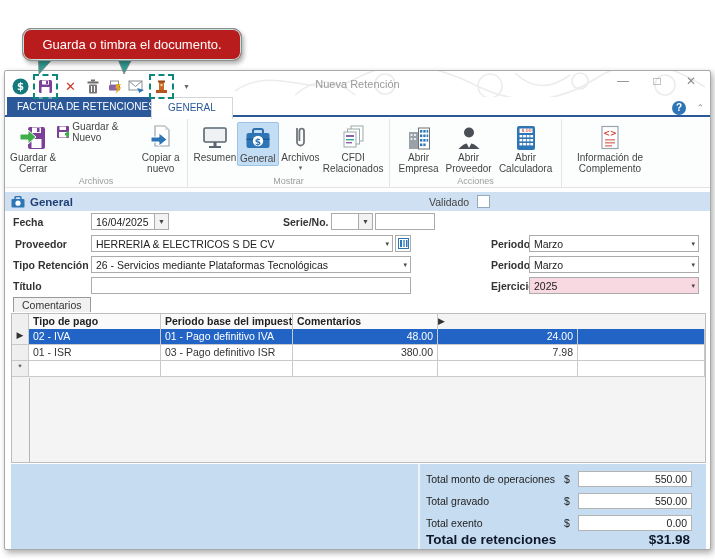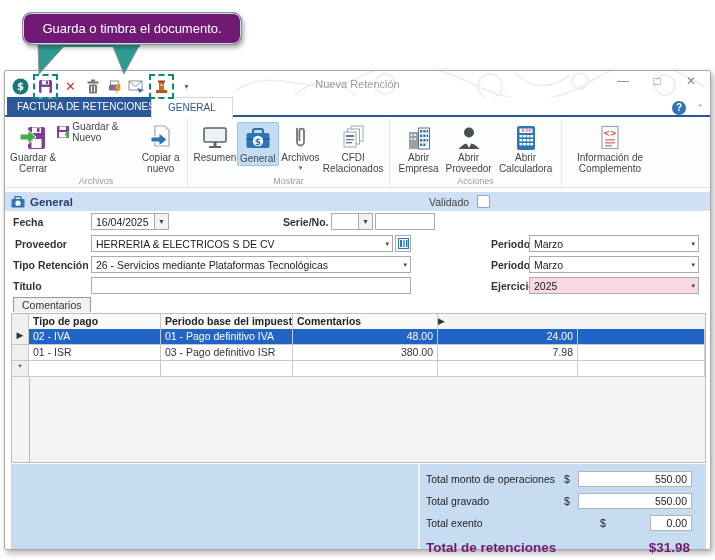--- a/index.html
+++ b/index.html
@@ -1,21 +1,21 @@
 <!DOCTYPE html>
 <html><head>
 <meta charset="utf-8">
 <style>
   * { margin:0; padding:0; box-sizing:border-box; }
   html,body { width:715px; height:560px; background:#fff; overflow:hidden;
     font-family:"Liberation Sans","DejaVu Sans",sans-serif; font-size:11px; color:#333; }
 
   
-  .callout { position:absolute; left:22px; top:12px; width:220px; height:33px;
-    background:#701a75; border:1px solid #8f8f8f; border-radius:9px;
+  .callout { position:absolute; left:22px; top:28px; width:220px; height:33px;
+    background:#b91c1c; border:1px solid #8f8f8f; border-radius:9px;
     box-shadow:2px 3px 4px rgba(0,0,0,.3), inset 0 0 0 1px #bfe2de;
     display:flex; align-items:center; justify-content:center;
     color:#fff; font-size:13px; z-index:30; }
   .callout-tails { position:absolute; left:20px; top:44px; width:160px; height:32px; z-index:29; }
 
   
   .window { position:absolute; left:4px; top:70px; width:707px; height:480px;
     background:#fff; border:1px solid #a9a9a9; border-radius:2px;
     box-shadow:2px 3px 6px rgba(0,0,0,.33); }
 
@@ -101,22 +101,22 @@
 
   
   .bottom-panel { position:absolute; left:6px; top:393px; width:695px; height:85px;
     background:#c6dcf1; }
   .tot-sep { position:absolute; left:407px; top:0; bottom:0; width:2px; background:#eef4fa; }
   .trow { position:absolute; left:415px; width:266px; height:18px; display:flex; align-items:center; }
   .trow .tlab { width:138px; color:#222; font-size:10.5px; }
   .trow .tcur { width:14px; color:#222; font-size:10.5px; }
   .tot-input { flex:1; height:16px; background:#fff; border:1px solid #b3b3b3;
     text-align:right; padding:1px 4px; font-size:10.5px; color:#222; }
-  .tfinal { position:absolute; left:415px; top:76px; width:266px; display:flex;
-    align-items:center; font-size:13.5px; font-weight:bold; color:#701a75; }
+  .tfinal { position:absolute; left:415px; top:68px; width:266px; display:flex;
+    align-items:center; font-size:13.5px; font-weight:bold; color:#0f172a; }
   .tfinal .tval { margin-left:auto; padding-right:2px; }
 
   svg { display:block; }
 </style>
 </head>
 <body>
 
 <div class="callout">
   <span>Guarda o timbra el documento.</span>
 </div>
@@ -491,21 +491,21 @@
     <div class="trow" style="top:6px;">
       <span class="tlab">Total monto de operaciones</span>
       <span class="tcur">$</span>
       <div class="tot-input">550.00</div>
     </div>
     <div class="trow" style="top:28px;">
       <span class="tlab">Total gravado</span>
       <span class="tcur">$</span>
       <div class="tot-input">550.00</div>
     </div>
-    <div class="trow" style="top:50px;gap:36px;">
+    <div class="trow" style="top:50px;">
       <span class="tlab">Total exento</span>
       <span class="tcur">$</span>
       <div class="tot-input">0.00</div>
     </div>
     <div class="tfinal">
       <span>Total de retenciones</span>
       <span class="tval">$31.98</span>
     </div>
   </div>
 

